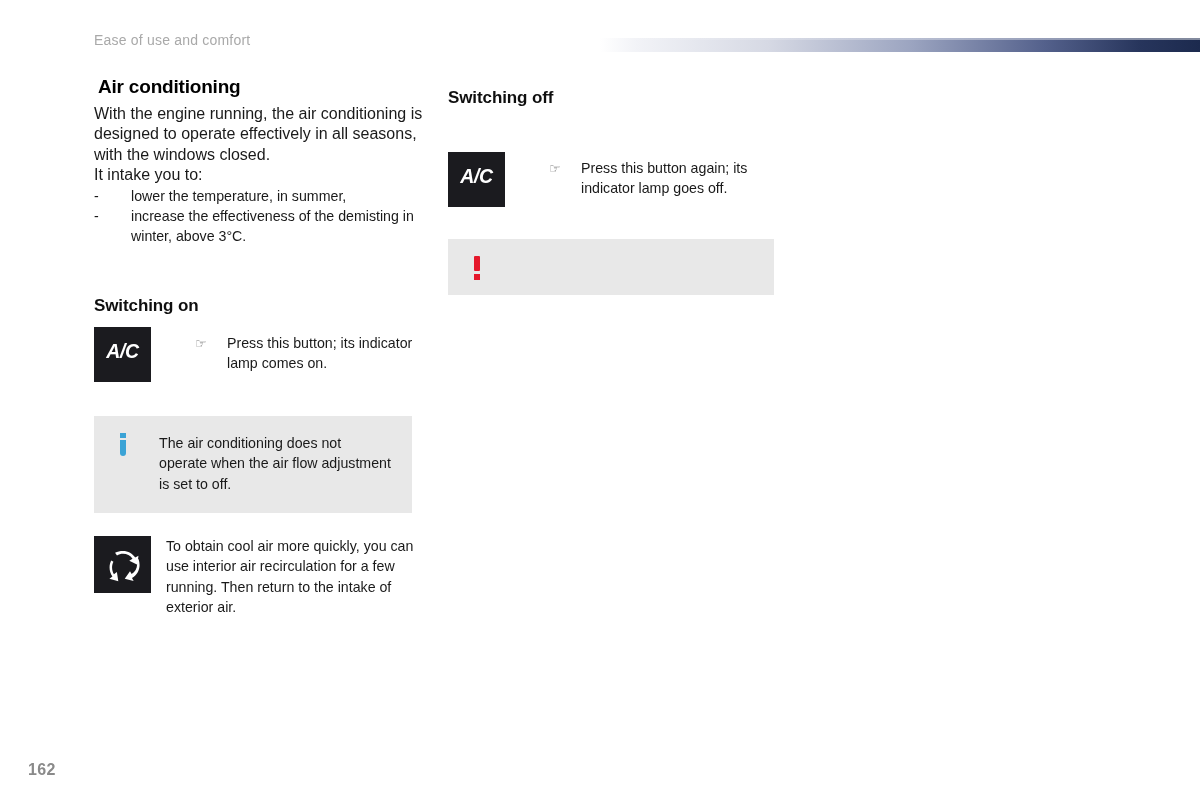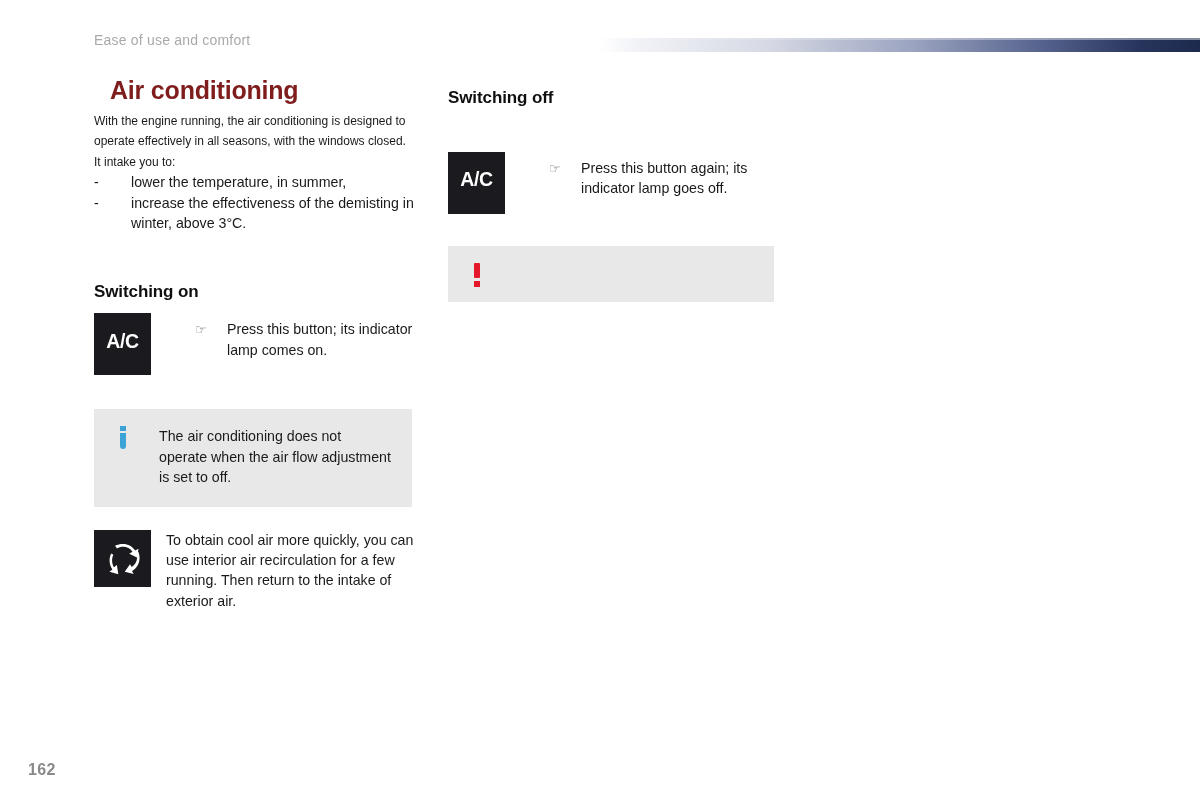--- a/index.html
+++ b/index.html
@@ -53,37 +53,37 @@
   }
   .col-right {
     position: absolute;
     left: 448px;
     top: 76px;
     width: 330px;
     margin-top: 12px;
   }
 
   h1.title {
-    margin: 0 0 6px 16px;
-    font-size: 25px;
+    margin: 0 0 6px 4px;
+    font-size: 19px;
     font-weight: bold;
-    color: #7f1d1d;
+    color: #000000;
     letter-spacing: -0.2px;
   }
   h2.subtitle {
     margin: 0 0 2px 0;
     font-size: 17px;
     font-weight: bold;
     color: #0f0f0f;
     letter-spacing: -0.1px;
   }
 
   p.body {
     margin: 0;
-    font-size: 12px;
+    font-size: 16px;
     line-height: 20.4px;
     color: #1a1a1a;
   }
 
   .bullets {
     margin: 0;
     padding: 0;
     list-style: none;
     font-size: 14.2px;
     line-height: 20.4px;
@@ -108,21 +108,22 @@
     display: flex;
     align-items: flex-start;
   }
   .picto {
     background: #1b1b1f;
     flex: 0 0 auto;
     position: relative;
   }
   .picto-ac {
     width: 57px;
-    height: 62px;
+    height: 55px;
+    font-style: italic;
   }
   .picto-ac .ac-label {
     position: absolute;
     left: 0;
     right: 0;
     top: 44%;
     transform: translateY(-50%);
     text-align: center;
     color: #ffffff;
     font-size: 19.5px;

